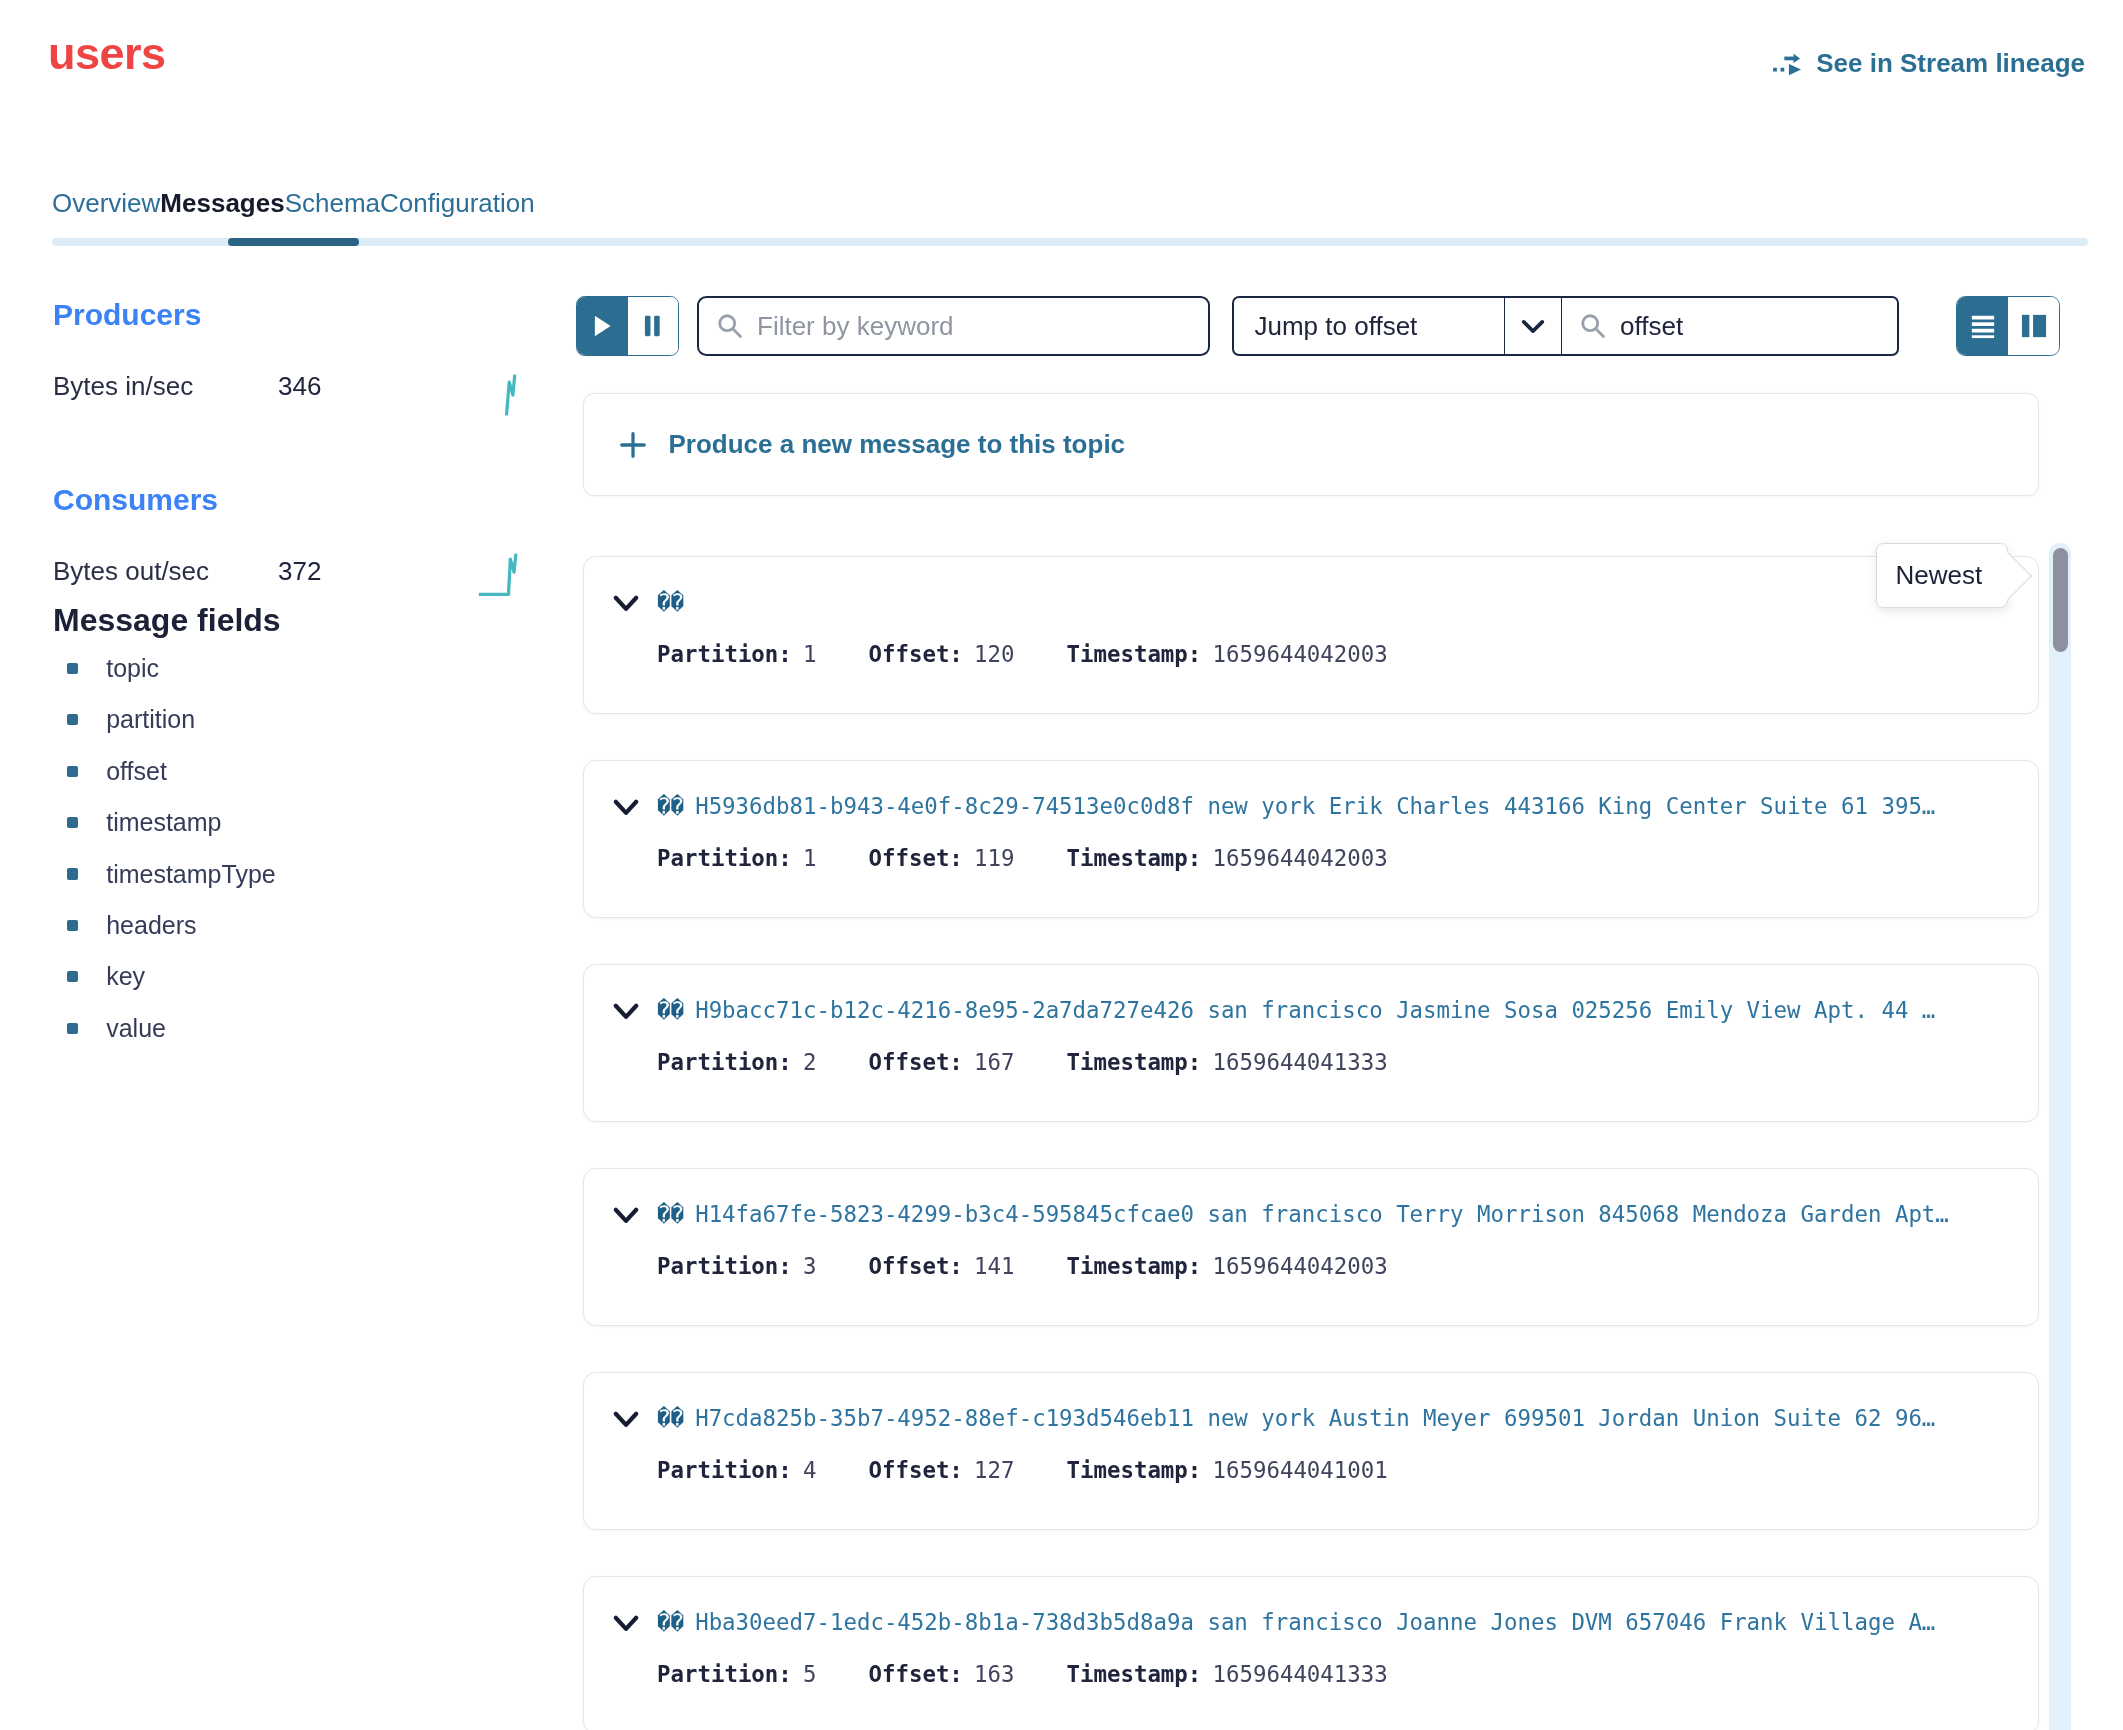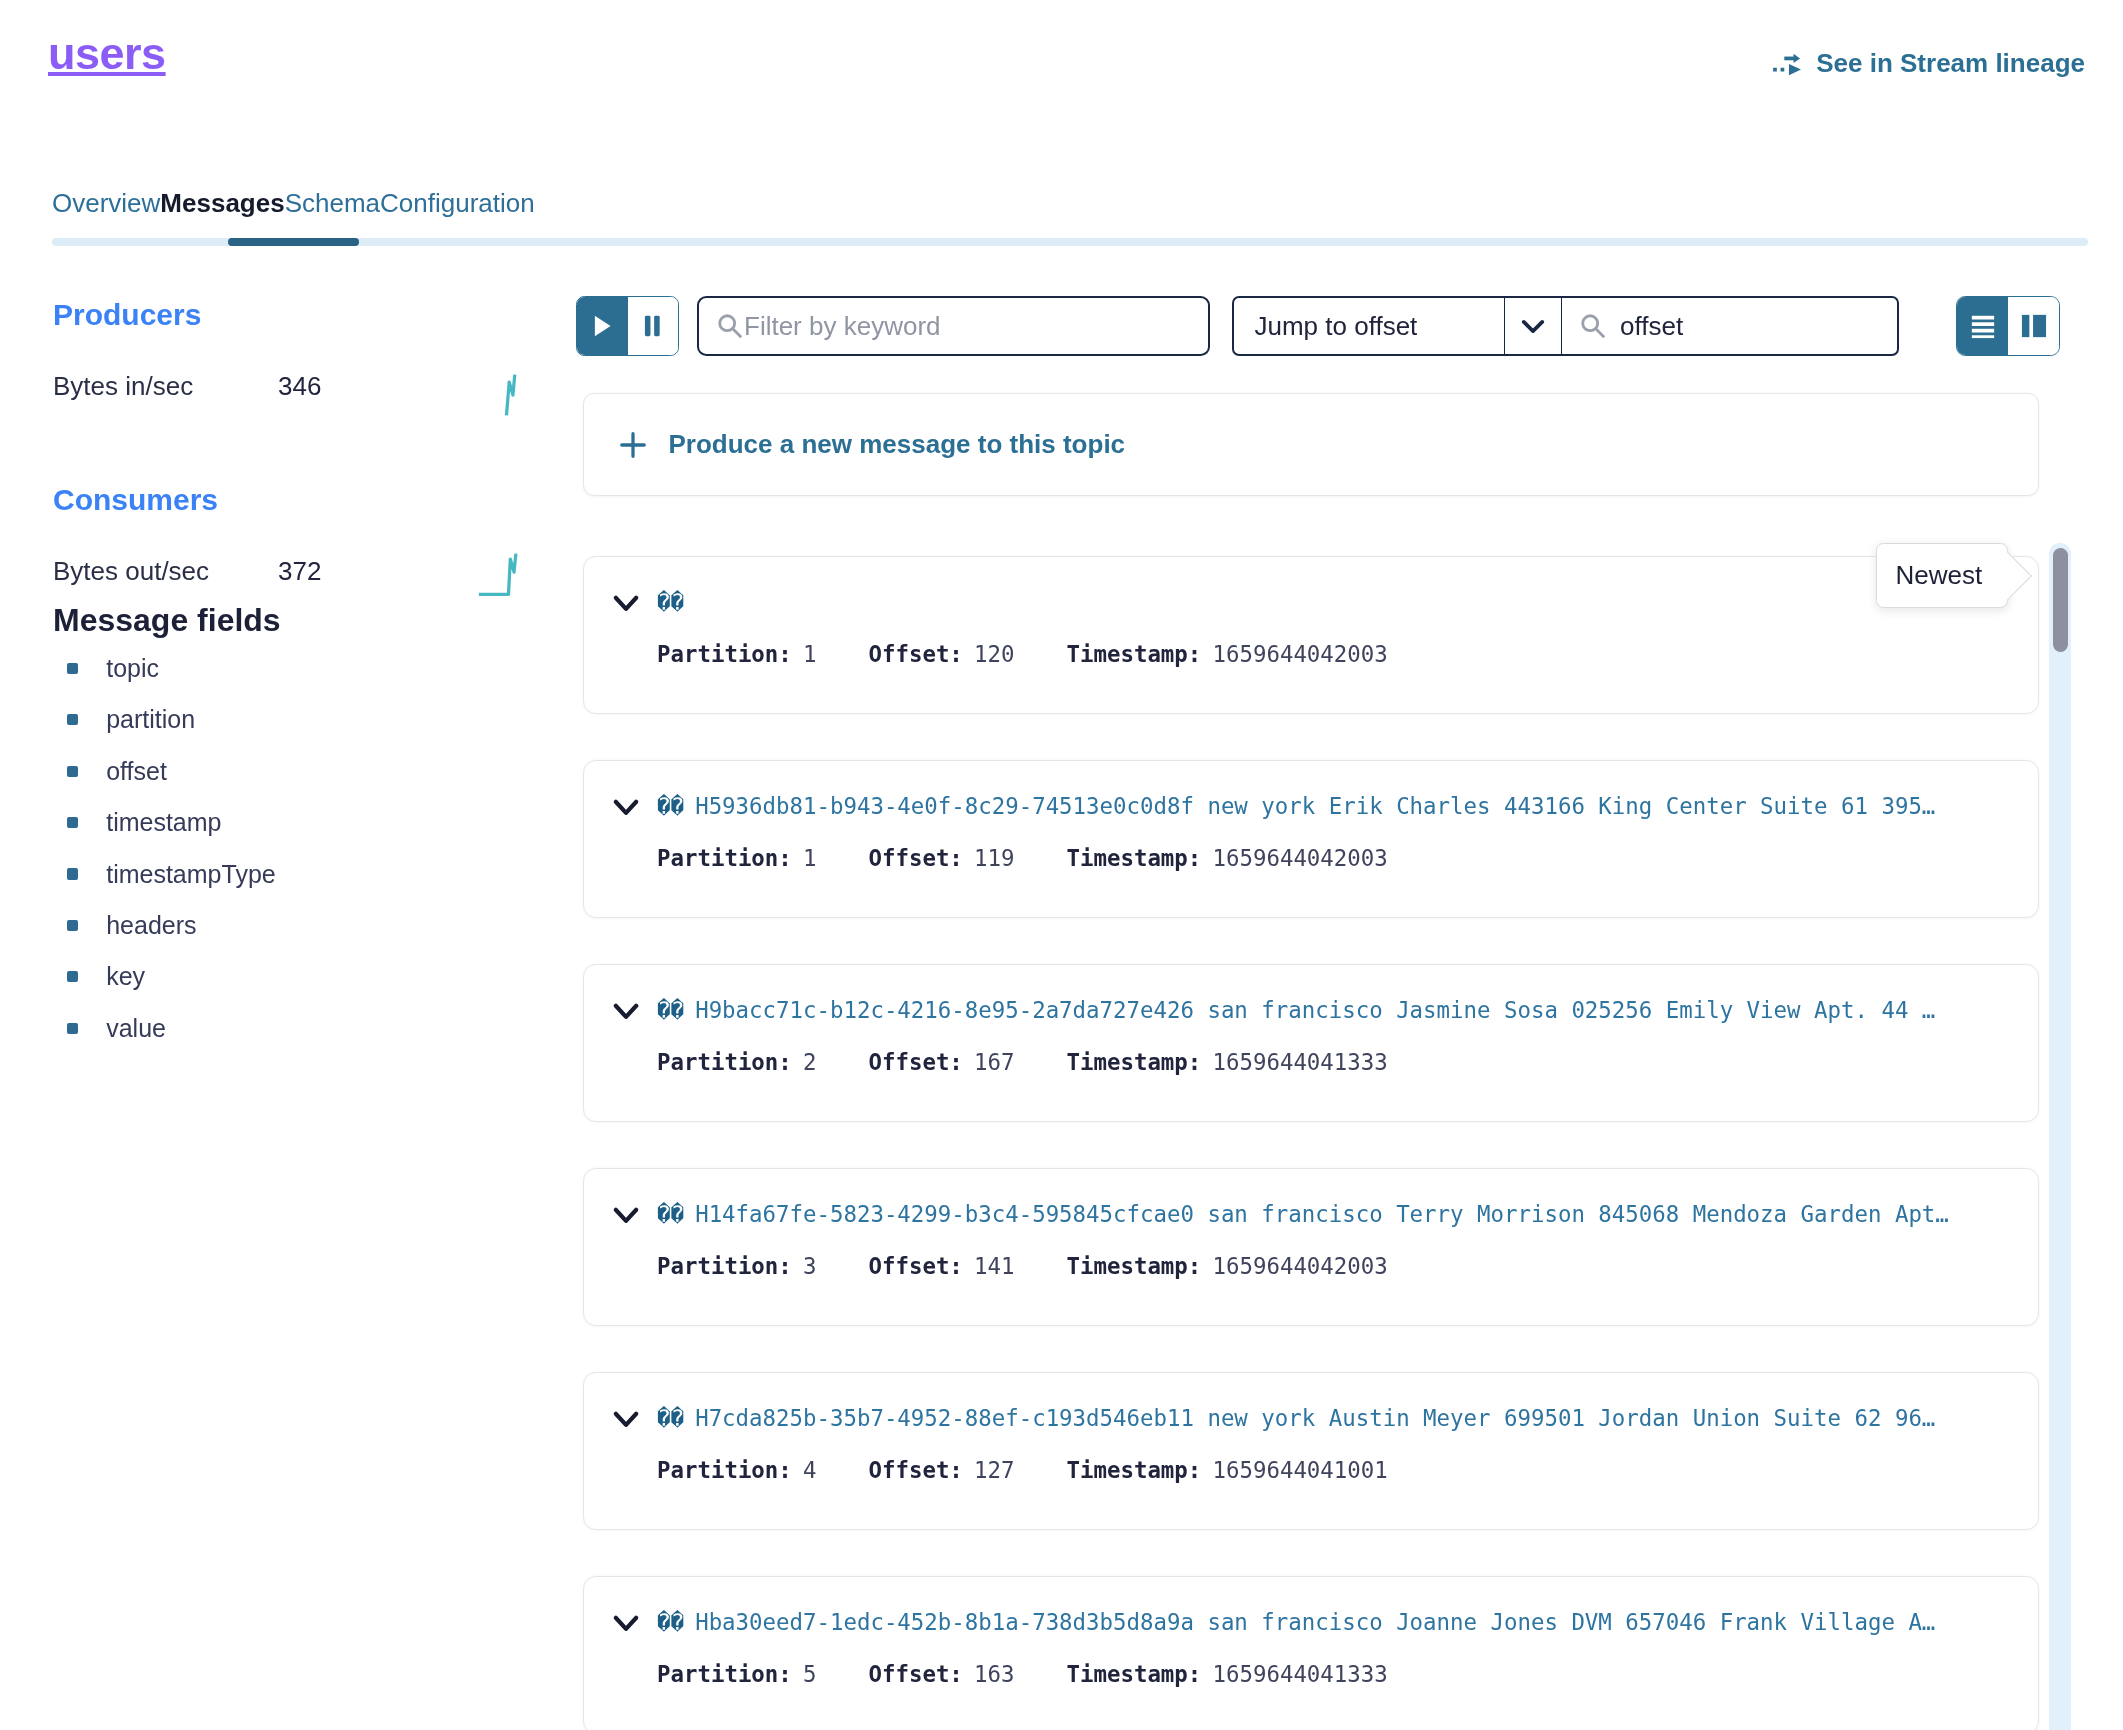--- a/index.html
+++ b/index.html
@@ -1,21 +1,21 @@
 <!DOCTYPE html>
 <html style="font-size:15px"><head>
 <meta charset="utf-8">
 <style>
   * { margin:0; padding:0; box-sizing:border-box; }
   html,body { width:2124px; height:1730px; background:#ffffff; overflow:hidden;
               font-family:"Liberation Sans", sans-serif; position:relative; }
   .abs { position:absolute; }
 
   
-  .page-title { left:48px; top:28px; font-size:45px; font-weight:800; color:#8b5cf6; letter-spacing:-0.5px;text-decoration:underline; }
+  .page-title { left:48px; top:28px; font-size:45px; font-weight:800; color:#ef4444; letter-spacing:-0.5px; }
   .lineage-link { top:48px; right:39px; display:flex; align-items:center; gap:11.2px;
                   color:#2c6f94; font-size:26px; font-weight:700; cursor:pointer; }
 
   
   .tabs { left:52px; top:188px; display:flex; font-size:26px; }
   .tab { color:#2e6f99; font-weight:500; cursor:pointer; padding-bottom:13px; }
   .tab.active { color:#151b2c; font-weight:700; }
   .tabbar-track { left:52px; top:238px; width:2036px; height:7.5px; background:#ddedf8; border-radius:3.7px; }
   .tabbar-active { left:228px; top:238px; width:131px; height:7.5px; background:#2a6283; border-radius:3.7px; }
 
@@ -30,21 +30,21 @@
   .mf-label { font-size:25px; color:#353b58; }
 
   
   .playpause { left:576px; top:296px; width:103px; height:60px; border:1.9px solid #2c6e91;
                border-radius:8.4px; display:flex; overflow:hidden; background:#fff; }
   .pp-seg { flex:1; display:flex; align-items:center; justify-content:center; cursor:pointer; }
   .pp-play { background:#2c6e91; }
   .pp-pause { background:#ffffff; }
 
   .filter-box { left:697px; top:296px; width:513px; height:60px; border:2.8px solid #1a2742;
-                border-radius:9.3px; display:flex; align-items:center; padding:0 17px; background:#fff; }
+                border-radius:9.3px; display:flex; align-items:center; padding:0 17px; gap:13px; background:#fff; }
   .filter-input { border:none; outline:none; font-size:26px; color:#20243c; width:100%;
                   font-family:"Liberation Sans", sans-serif; }
   .filter-input::placeholder { color:#8f95a3; }
 
   .jump-group { left:1232px; top:296px; width:667px; height:60px; border:2.8px solid #1a2742;
                 border-radius:7px; display:flex; align-items:stretch; background:#fff; overflow:hidden; }
   .jump-label-seg { display:flex; align-items:center; padding:0 20.5px; min-width:270px;
                     font-size:26px; color:#20243c; cursor:pointer; }
   .jump-chevron-seg { display:flex; align-items:center; justify-content:center; width:58px;
                       border-left:1.9px solid #1a2742; border-right:1.9px solid #1a2742; cursor:pointer; }

